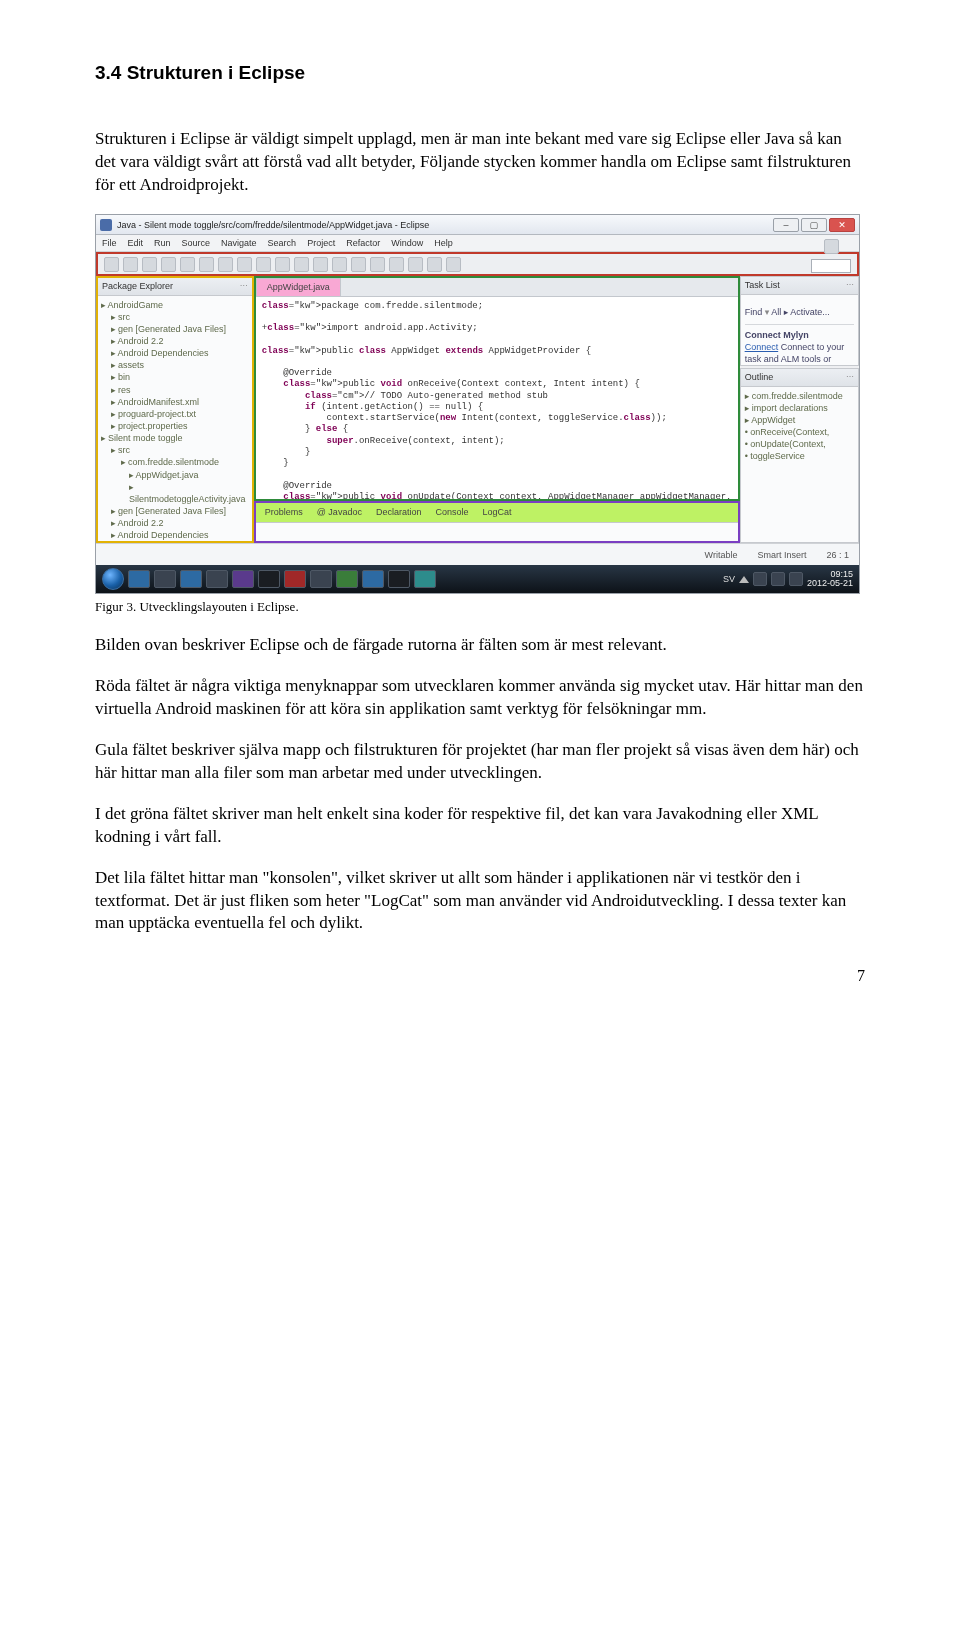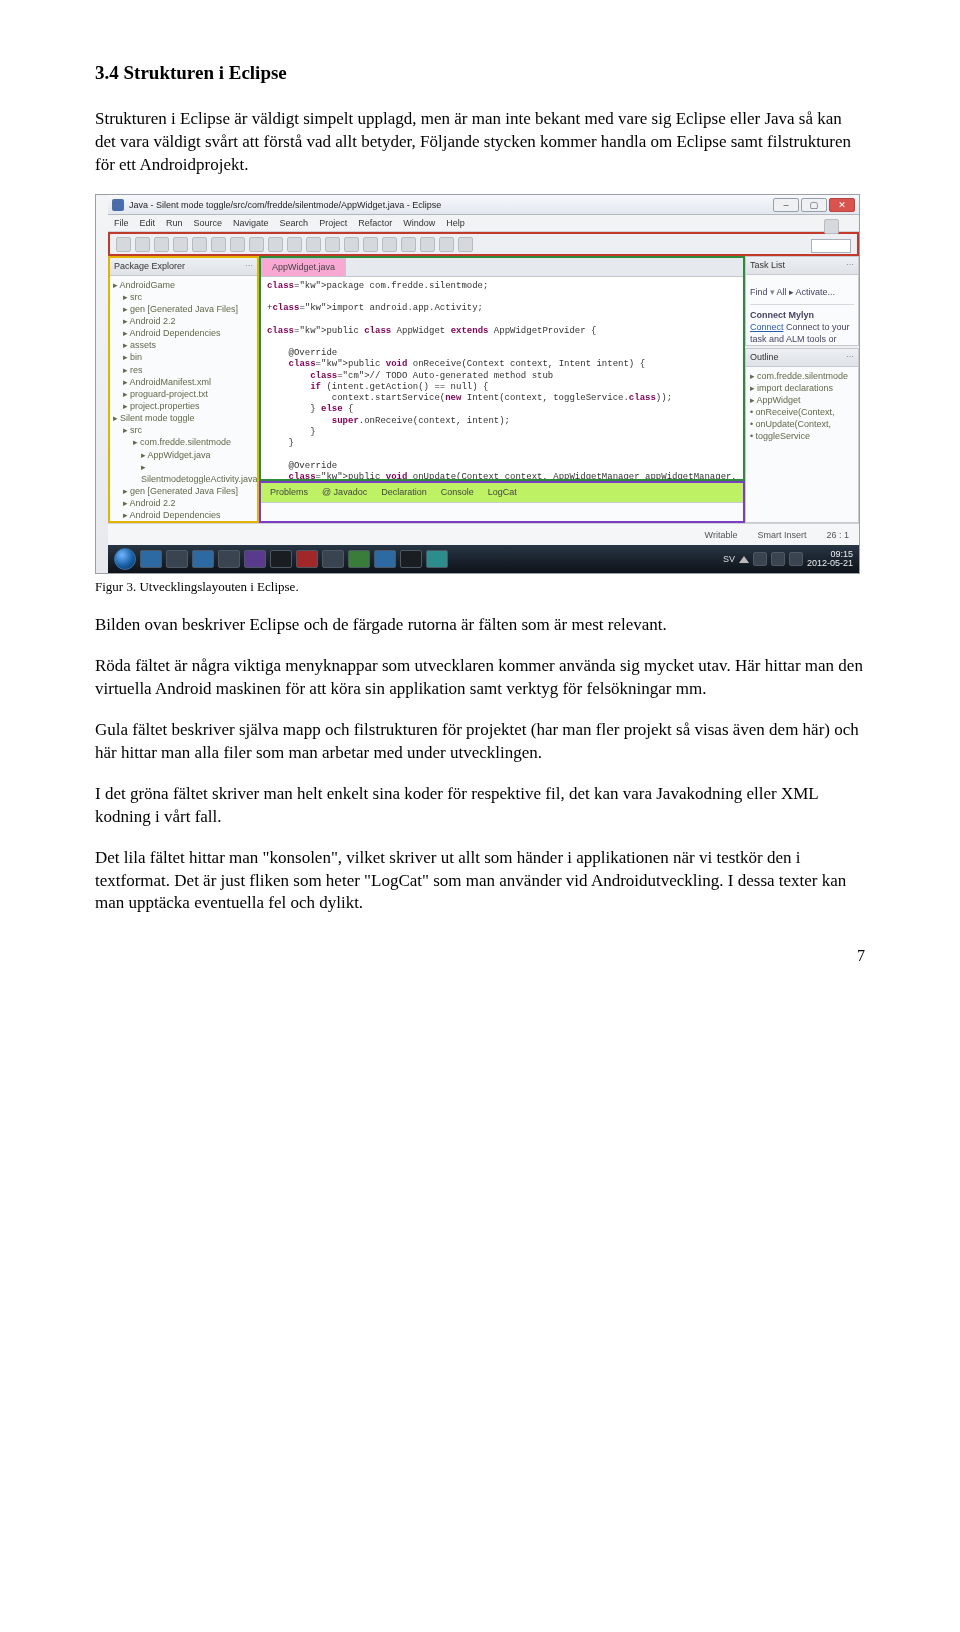--- a/index.html
+++ b/index.html
@@ -7,24 +7,24 @@
     font-family: 'Times New Roman', Times, serif;
     background: #ffffff;
     width: 960px;
     margin: 0 auto;
     padding: 60px 95px 40px 95px;
     color: #000;
     font-size: 17px;
     line-height: 1.35;
   }
   h2.section-heading {
-    font-family: Liberation Serif, serif;
+    font-family: Liberation Sans, sans-serif;
     font-size: 19px;
     font-weight: bold;
-    margin-bottom: 22px;
+    margin-bottom: 42px;
   }
   p.body-para {
     margin-bottom: 18px;
   }
   .figure-wrap {
     margin: 14px 0 18px 0;
   }
   .figure-caption {
     font-family: 'Times New Roman', Times, serif;
     font-size: 13px;
@@ -40,21 +40,20 @@
   .eclipse-shot {
     width: 765px;
     height: 380px;
     background: linear-gradient(#f3f4f6, #e8e9ec);
     border: 1px solid #9aa0a8;
     position: relative;
     font-family: Tahoma, Verdana, sans-serif;
     font-size: 9px;
     color: #242424;
     overflow: hidden;
-    padding-left: 12px;
   }
   .titlebar {
     height: 20px;
     background: linear-gradient(#f7f9fc, #e2e7ef);
     border-bottom: 1px solid #b3b8bf;
     display: flex;
     align-items: center;
     padding: 0 4px;
     justify-content: space-between;
   }

